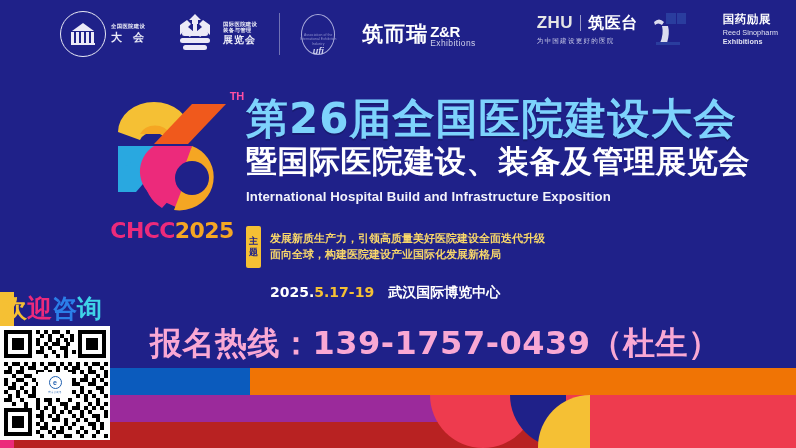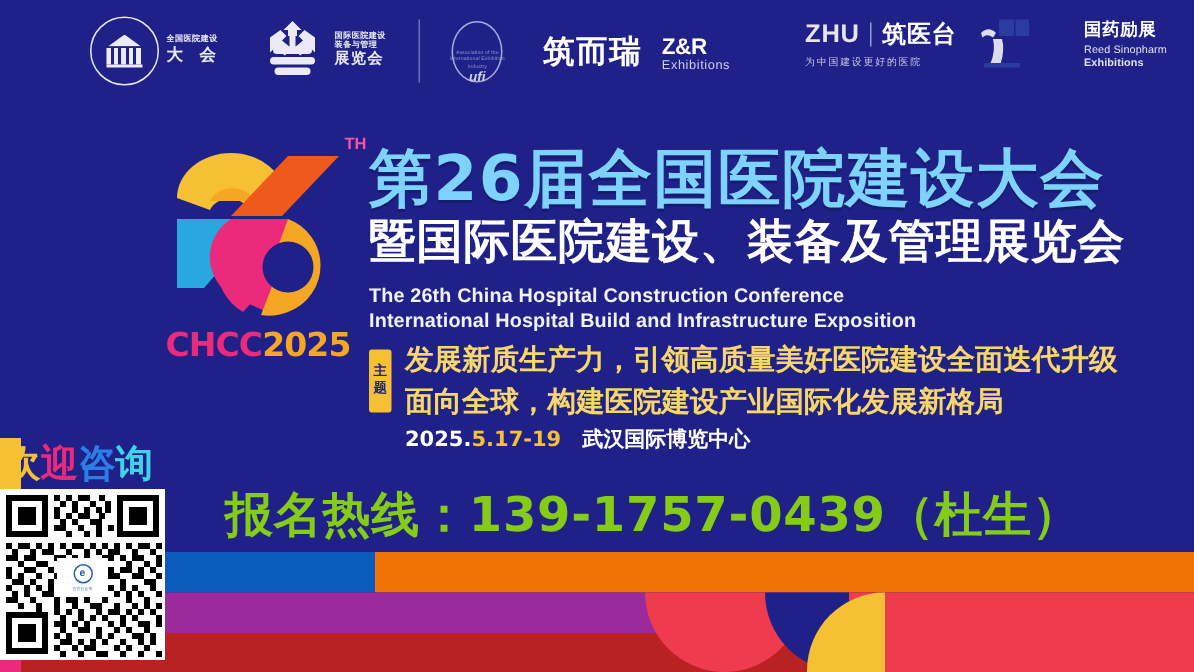--- a/index.html
+++ b/index.html
@@ -63,21 +63,21 @@
   }
   .ufi-emblem .ufi-t {
     position:absolute; left:0; top:13px; width:40px; text-align:center;
     color:#cfd1ee; font-size:9px; font-weight:800; font-style:italic;margin-top:23px;
   }
   .ufi-emblem .ufi-sub {
     position:absolute; left:0; top:23px; width:40px; text-align:center;
     color:#9093cf; font-size:3.4px; line-height:1.25; letter-spacing:.1px;
   }
 
-  .zr-logo { display:flex; align-items:flex-end; gap:13px; }
+  .zr-logo { display:flex; align-items:flex-end; gap:2px; }
   .zr-cn { color:#fff; font-size:21px; font-weight:700; letter-spacing:1px;
            font-family:"DejaVu Sans",sans-serif; }
   .zr-en { color:#fff; }
   .zr-en .zr-main { font-size:15px; font-weight:800; letter-spacing:-.3px; }
   .zr-en .zr-sm { font-size:8.5px; color:#cfd0ea; letter-spacing:.4px; margin-top:-2px;}
 
   .logo-right-group {
     position:absolute; right:18px; top:12px;
     display:flex; align-items:center; gap:14px;
   }
@@ -134,37 +134,37 @@
   }
 
   
   .theme-row { position:absolute; left:246px; top:226px; display:flex; align-items:center; gap:9px; }
   .theme-badge {
     width:15px; height:42px; background:#f5c034; border-radius:2px;
     display:flex; flex-direction:column; align-items:center; justify-content:center;
     color:#1f2189; font-size:9px; font-weight:800; line-height:1.25;
     font-family:"DejaVu Sans",sans-serif;
   }
-  .theme-lines { color:#f7d66a; font-size:19px; font-weight:700; line-height:1.48;
+  .theme-lines { color:#f7d66a; font-size:11px; font-weight:700; line-height:1.48;
                  white-space:nowrap; font-family:"DejaVu Sans",sans-serif; }
 
   
   .date-row {
     position:absolute; left:270px; top:284px;
     font-size:14px; font-weight:700; white-space:nowrap;
     font-family:"DejaVu Sans",sans-serif;
   }
   .date-row .d-year { color:#ffffff; }
   .date-row .d-md { color:#f5c034; }
   .date-row .d-venue { color:#ffffff; margin-left:14px; }
 
   
   .hotline {
     position:absolute; left:150px; top:322px; width:640px;
-    color:#84cc16; font-size:32px; font-weight:800; white-space:nowrap;
+    color:#f9a8d4; font-size:32px; font-weight:800; white-space:nowrap;
     letter-spacing:.5px; font-family:"DejaVu Sans",sans-serif;
   }
 
   
   .band { position:absolute; left:0; bottom:0; width:796px; height:80px; overflow:hidden; }
   .band .s-blue   { position:absolute; left:0;   top:0;  width:250px; height:27px; background:#0b5bbd; }
   .band .s-orange { position:absolute; left:250px; top:0; width:546px; height:27px; background:#f07405; }
   .band .s-purple { position:absolute; left:0;   top:27px; width:560px; height:27px; background:#9b2a9b; }
   .band .s-red    { position:absolute; left:0;   top:54px; width:560px; height:26px; background:#b82222; }
   .band .s-rightred { position:absolute; left:560px; top:27px; width:236px; height:53px; background:#ee3b4e; }
@@ -321,21 +321,20 @@
       </svg>
     </div>
     <div class="chcc-th">TH</div>
     <div class="chcc-word"><span class="c1">CHCC</span><span class="c2">2025</span></div>
   </div>
 
   <div class="headline">
     <div class="h-line1">第26届全国医院建设大会</div>
     <div class="h-line2">暨国际医院建设、装备及管理展览会</div>
     <div class="h-en">
-      <div>The 26th China Hospital Construction Conference</div>
       <div>International Hospital Build and Infrastructure Exposition</div>
     </div>
   </div>
 
   <div class="theme-row">
     <div class="theme-badge">
       <span>主</span>
       <span>题</span>
     </div>
     <div class="theme-lines">

